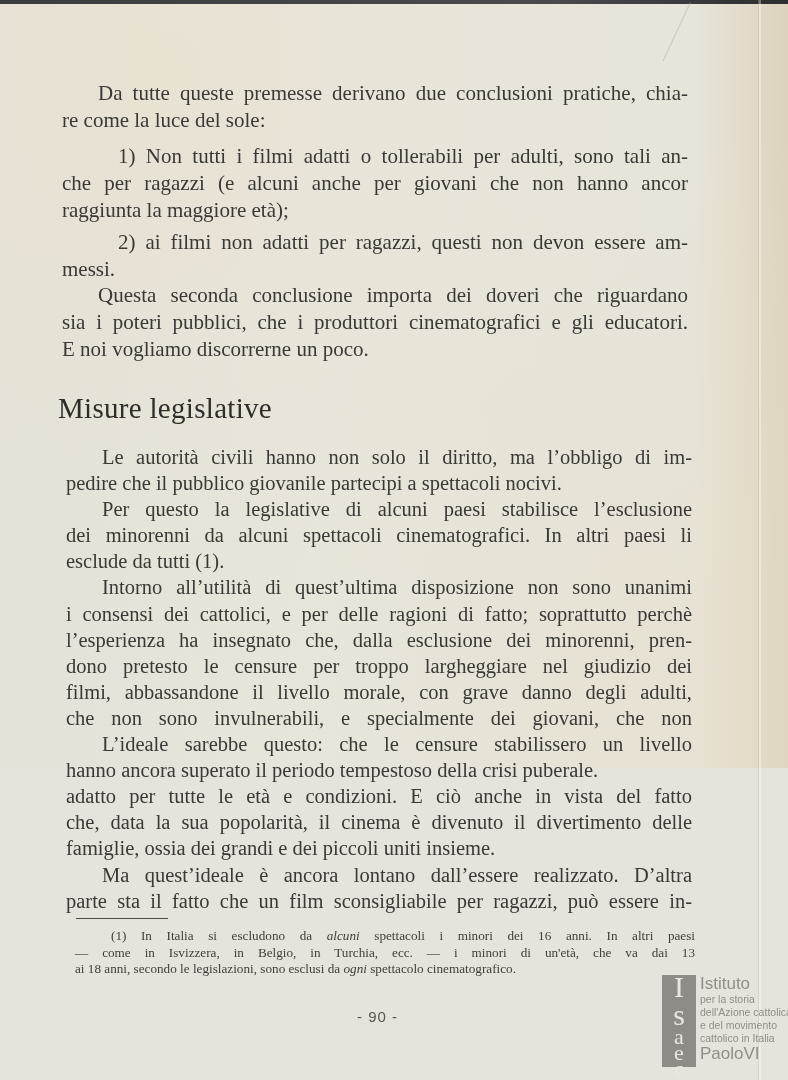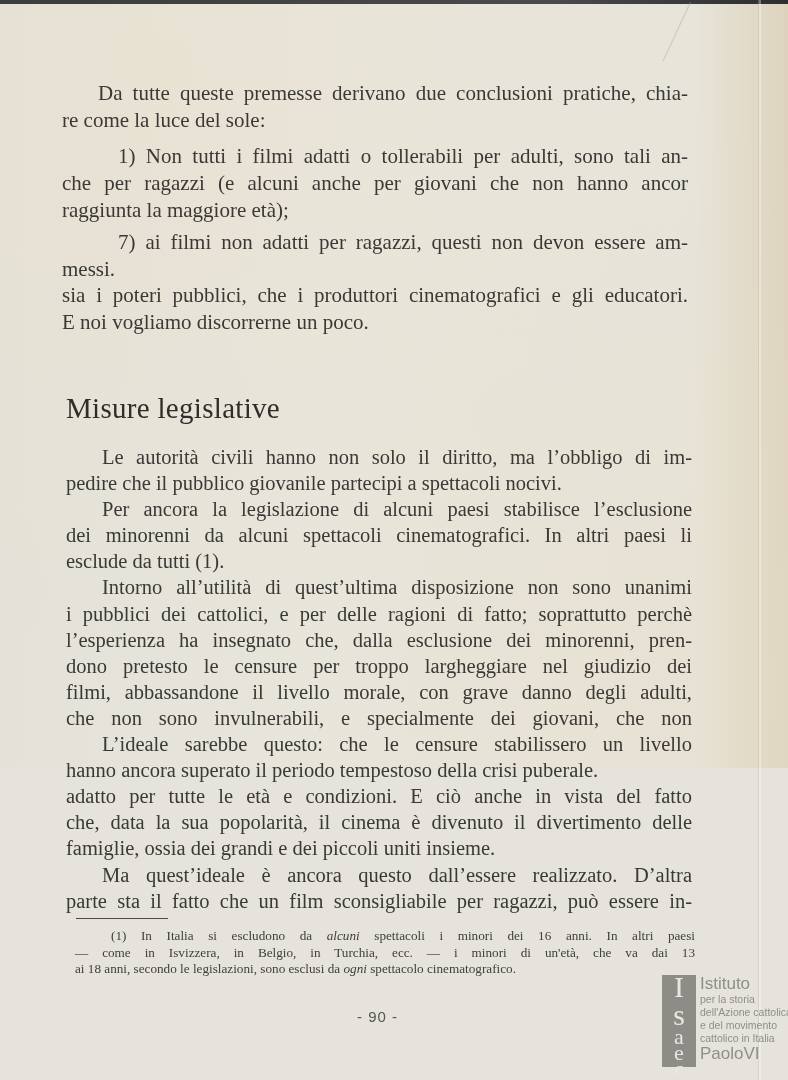--- a/index.html
+++ b/index.html
@@ -36,21 +36,21 @@
     font-size: 21px; line-height: 27px; color: #3a3936;
   }
   .line {
     display: block; white-space: nowrap; text-align: justify;
     text-align-last: justify; height: 27px;
   }
   .line.last { text-align-last: left; }
   .indent { padding-left: 36px; }
   .indent2 { padding-left: 56px; }
   .heading {
-    position: absolute; left: 66px; top: 392px;
+    position: absolute; left: 58px; top: 392px;
     font-family: "Liberation Serif", "DejaVu Serif", serif;
     font-size: 29px; font-weight: normal; color: #2e2d2a; letter-spacing: 0.3px;
     margin: 0;
   }
   .body2 {
     font-family: Liberation Serif, serif;
     position: absolute; left: 66px; width: 626px; top: 444px;
     font-size: 20.5px; line-height: 26.1px; color: #3a3936;
   }
   .body2 .line { height: 26.1px; }
@@ -107,53 +107,54 @@
     <span class="line last">re come la luce del sole:</span>
   </div>
 
   <div class="text" style="top:143px;">
     <span class="line indent2">1) Non tutti i filmi adatti o tollerabili per adulti, sono tali an-</span>
     <span class="line">che per ragazzi (e alcuni anche per giovani che non hanno ancor</span>
     <span class="line last">raggiunta la maggiore età);</span>
   </div>
 
   <div class="text" style="top:229px;">
-    <span class="line indent2">7) ai filmi non adatti per ragazzi, questi non devon essere am-</span>
+    <span class="line indent2">2) ai filmi non adatti per ragazzi, questi non devon essere am-</span>
     <span class="line last">messi.</span>
   </div>
 
   <div class="text" style="top:282px;">
+    <span class="line indent">Questa seconda conclusione importa dei doveri che riguardano</span>
     <span class="line">sia i poteri pubblici, che i produttori cinematografici e gli educatori.</span>
     <span class="line last">E noi vogliamo discorrerne un poco.</span>
   </div>
 
   <h2 class="heading">Misure legislative</h2>
 
   <div class="body2">
     <span class="line indent">Le autorità civili hanno non solo il diritto, ma l’obbligo di im-</span>
     <span class="line last">pedire che il pubblico giovanile partecipi a spettacoli nocivi.</span>
 
-    <span class="line indent">Per ancora la legislazione di alcuni paesi stabilisce l’esclusione</span>
+    <span class="line indent">Per questo la legislative di alcuni paesi stabilisce l’esclusione</span>
     <span class="line">dei minorenni da alcuni spettacoli cinematografici. In altri paesi li</span>
     <span class="line last">esclude da tutti (1).</span>
 
     <span class="line indent">Intorno all’utilità di quest’ultima disposizione non sono unanimi</span>
-    <span class="line">i pubblici dei cattolici, e per delle ragioni di fatto; soprattutto perchè</span>
+    <span class="line">i consensi dei cattolici, e per delle ragioni di fatto; soprattutto perchè</span>
     <span class="line">l’esperienza ha insegnato che, dalla esclusione dei minorenni, pren-</span>
     <span class="line">dono pretesto le censure per troppo largheggiare nel giudizio dei</span>
     <span class="line">filmi, abbassandone il livello morale, con grave danno degli adulti,</span>
     <span class="line">che non sono invulnerabili, e specialmente dei giovani, che non</span>
     <span class="line indent">L’ideale sarebbe questo: che le censure stabilissero un livello</span>
 
     <span class="line last">hanno ancora superato il periodo tempestoso della crisi puberale.</span>
     <span class="line">adatto per tutte le età e condizioni. E ciò anche in vista del fatto</span>
     <span class="line">che, data la sua popolarità, il cinema è divenuto il divertimento delle</span>
     <span class="line last">famiglie, ossia dei grandi e dei piccoli uniti insieme.</span>
 
-    <span class="line indent">Ma quest’ideale è ancora questo dall’essere realizzato. D’altra</span>
+    <span class="line indent">Ma quest’ideale è ancora lontano dall’essere realizzato. D’altra</span>
     <span class="line">parte sta il fatto che un film sconsigliabile per ragazzi, può essere in-</span>
   </div>
 
   <div class="fn-rule"></div>
   <div class="footnote">
     <span class="line indent"><span>(1) In Italia si escludono da </span><em>alcuni</em><span> spettacoli i minori dei 16 anni. In altri paesi</span></span>
     <span class="line">— come in Isvizzera, in Belgio, in Turchia, ecc. — i minori di un'età, che va dai 13</span>
     <span class="line last"><span>ai 18 anni, secondo le legislazioni, sono esclusi da </span><em>ogni</em><span> spettacolo cinematografico.</span></span>
   </div>
 

